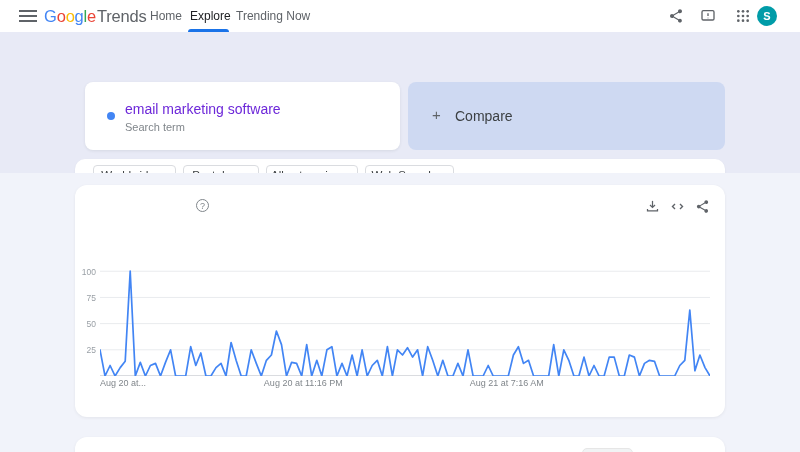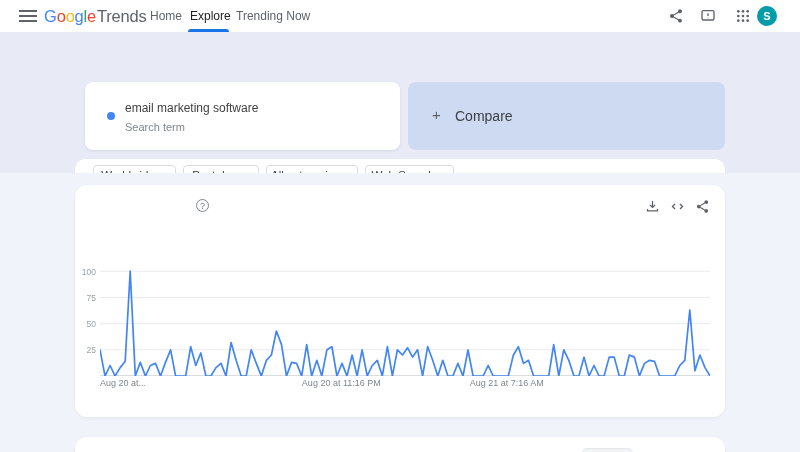--- a/index.html
+++ b/index.html
@@ -18,21 +18,21 @@
   .nav-underline{ position:absolute; top:29px; height:3px; border-radius:3px 3px 0 0; }
   .hicon{ position:absolute; top:8px; width:16px; height:16px; cursor:pointer; }
   .avatar{ position:absolute; left:757px; top:6px; width:20px; height:20px; border-radius:50%;
     color:#fff; font-size:11px; font-weight:bold; text-align:center; line-height:20px; cursor:pointer; }
 
   
   .hero{ position:absolute; left:0; top:32px; width:800px; height:141px; background:#e8eaf6; }
   .term-card{ position:absolute; left:85px; top:50px; width:315px; height:68px; background:#fff;
     border-radius:8px; box-shadow:0 1px 3px rgba(60,64,67,.10); cursor:pointer; }
   .term-dot{ position:absolute; left:22px; top:30px; width:8px; height:8px; border-radius:50%; }
-  .term-title{ position:absolute; left:40px; top:19px; font-size:12px; color:#404040; }
+  .term-title{ position:absolute; left:40px; top:19px; font-size:14px; color:#6d28d9; }
   .term-sub{ position:absolute; left:40px; top:39px; font-size:11px; color:#80868b; }
   .compare-card{ position:absolute; left:408px; top:50px; width:317px; height:68px;
     border-radius:8px; cursor:pointer; }
   .compare-plus{ position:absolute; left:24px; top:24px; font-size:15px; color:#5f6368; }
   .compare-label{ position:absolute; left:47px; top:26px; font-size:14px; color:#3c4043; }
   .filter-bar{ position:absolute; left:75px; top:127px; width:650px; height:33px; background:#fff;
     border-radius:10px; box-shadow:0 1px 2px rgba(60,64,67,.08); }
   .chip{ position:absolute; top:6px; height:21px; border:1px solid #dadce0; border-radius:4px;
     background:#fff; font-size:11.5px; color:#3c4043; line-height:19px; text-align:center; cursor:pointer; }
   .chip .caret{ color:#5f6368; font-size:8px; margin-left:5px; vertical-align:1px; }
@@ -151,21 +151,21 @@
             <line x1="0" y1="29.429999999999993" x2="610" y2="29.429999999999993" stroke="#e9ebee" stroke-width="1"></line>
             <line x1="0" y1="3.239999999999995" x2="610" y2="3.239999999999995" stroke="#e9ebee" stroke-width="1"></line>
             <line x1="0" y1="107.5" x2="610" y2="107.5" stroke="#dadce0" stroke-width="1"></line>
             <polyline points="0.0,81.8 5.0,108.0 10.1,97.5 15.1,108.0 20.2,99.6 25.2,93.3 30.2,3.2 35.3,108.0 40.3,94.4 45.4,108.0 50.4,97.5 55.5,95.4 60.5,108.0 65.5,94.4 70.6,81.8 75.6,108.0 80.7,108.0 85.7,108.0 90.7,78.7 95.8,97.5 100.8,85.0 105.9,108.0 110.9,108.0 116.0,99.6 121.0,95.4 126.0,108.0 131.1,74.5 136.1,92.3 141.2,108.0 146.2,108.0 151.2,81.8 156.3,95.4 161.3,108.0 166.4,92.3 171.4,87.0 176.4,63.0 181.5,76.6 186.5,108.0 191.6,94.4 196.6,95.4 201.7,108.0 206.7,76.6 211.7,108.0 216.8,92.3 221.8,108.0 226.9,81.8 231.9,78.7 236.9,108.0 242.0,95.4 247.0,108.0 252.1,87.0 257.1,108.0 262.1,81.8 267.2,108.0 272.2,97.5 277.3,92.3 282.3,108.0 287.4,78.7 292.4,108.0 297.4,81.8 302.5,87.0 307.5,79.7 312.6,89.1 317.6,81.8 322.6,108.0 327.7,78.7 332.7,92.3 337.8,108.0 342.8,92.3 347.9,108.0 352.9,108.0 357.9,95.4 363.0,108.0 368.0,81.8 373.1,108.0 378.1,108.0 383.1,108.0 388.2,97.5 393.2,108.0 398.3,108.0 403.3,108.0 408.3,108.0 413.4,87.0 418.4,78.7 423.5,95.4 428.5,92.3 433.6,108.0 438.6,108.0 443.6,108.0 448.7,108.0 453.7,76.6 458.8,108.0 463.8,81.8 468.8,92.3 473.9,108.0 478.9,108.0 484.0,89.1 489.0,108.0 494.0,97.5 499.1,108.0 504.1,108.0 509.2,89.1 514.2,89.1 519.3,108.0 524.3,108.0 529.3,87.0 534.4,89.1 539.4,108.0 544.5,95.4 549.5,92.3 554.5,93.3 559.6,108.0 564.6,108.0 569.7,108.0 574.7,108.0 579.8,97.5 584.8,92.3 589.8,42.0 594.9,102.8 599.9,87.0 605.0,99.6 610.0,108.0" fill="none" stroke="#4285f4" stroke-width="1.7" stroke-linejoin="round" stroke-linecap="round"></polyline>
           </svg>
       <div class="ylab" style="top: 77.31px;">25</div>
           <div class="ylab" style="top: 51.12px;">50</div>
           <div class="ylab" style="top: 24.93px;">75</div>
           <div class="ylab" style="top: -1.26px;">100</div>
           <div class="xlab" style="left: 0px;">Aug 20 at...</div>
-          <div class="xlab" style="left: 203.313px; transform: translateX(-50%); margin-left: 38px;">Aug 20 at 11:16 PM</div>
+          <div class="xlab" style="left: 203.313px; transform: translateX(-50%);">Aug 20 at 11:16 PM</div>
           <div class="xlab" style="left: 406.687px; transform: translateX(-50%);">Aug 21 at 7:16 AM</div>
         </div>
     </div>
 
     <div class="bottom-card">
       <div class="bottom-ghost"></div>
     </div>
   </div>
 </div>
 

